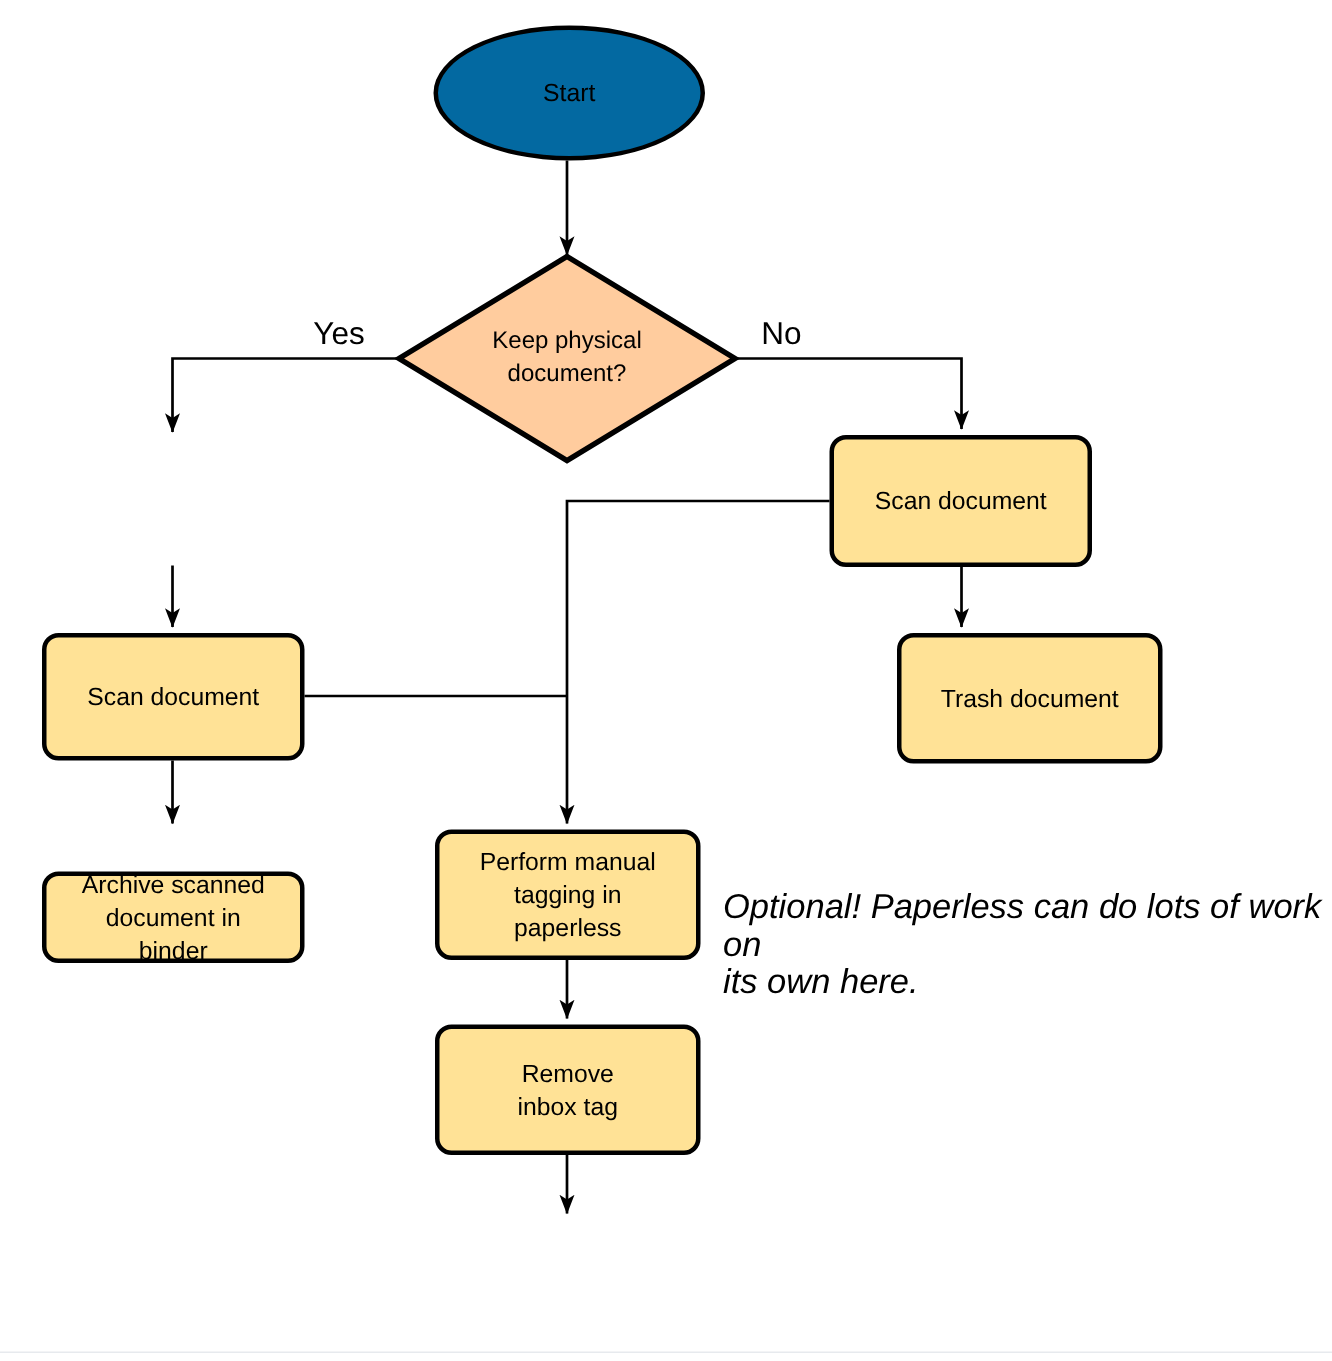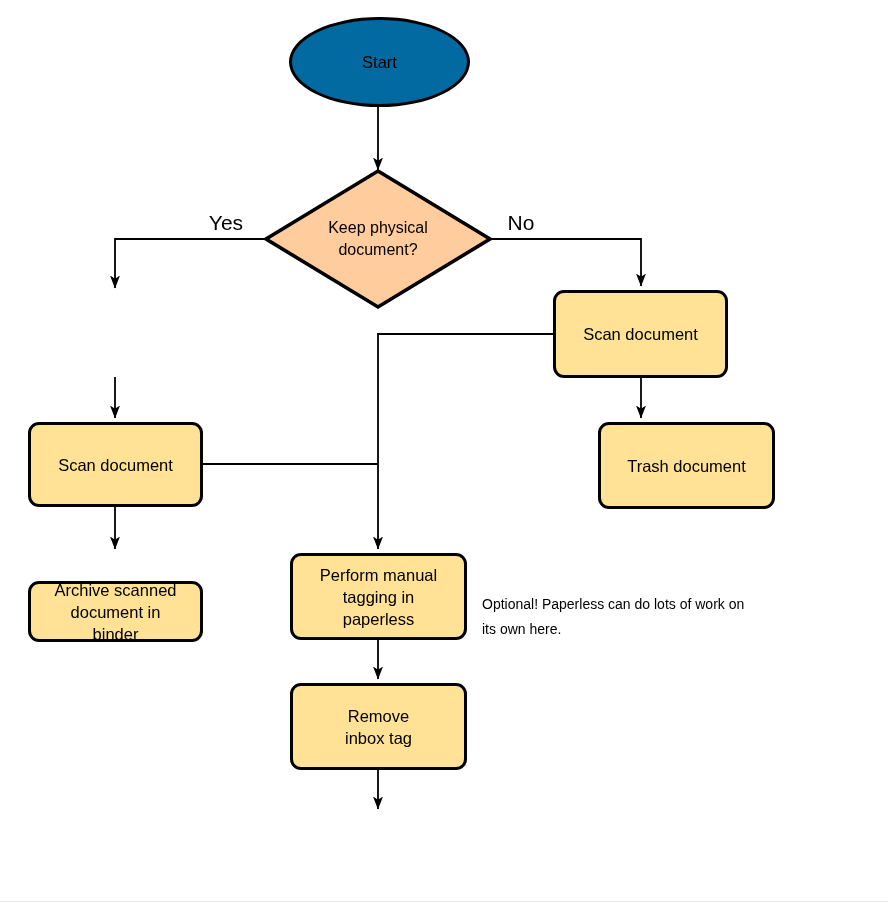--- a/index.html
+++ b/index.html
@@ -55,21 +55,22 @@
   }
   .edge-label {
     position: absolute;
     z-index: 3;
     font-size: 21px;
     text-align: center;
   }
   .note {
     position: absolute;
     z-index: 2;
-    font-size: 14px;
+    font-size: 23px;
+    font-style: italic;
     line-height: 25px;
     white-space: pre-line;
   }
   .bottom-edge {
     position: absolute;
     left: 0; right: 0; top: 901px;
     border-top: 1px solid #e7eaee;
     z-index: 0;
   }
 

